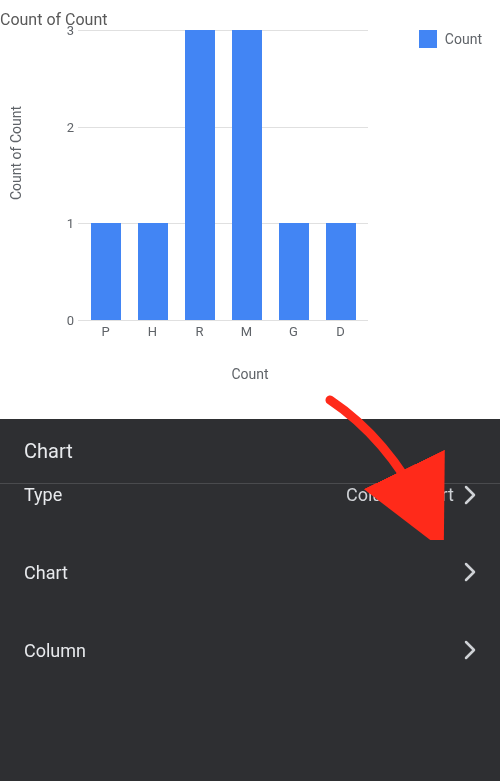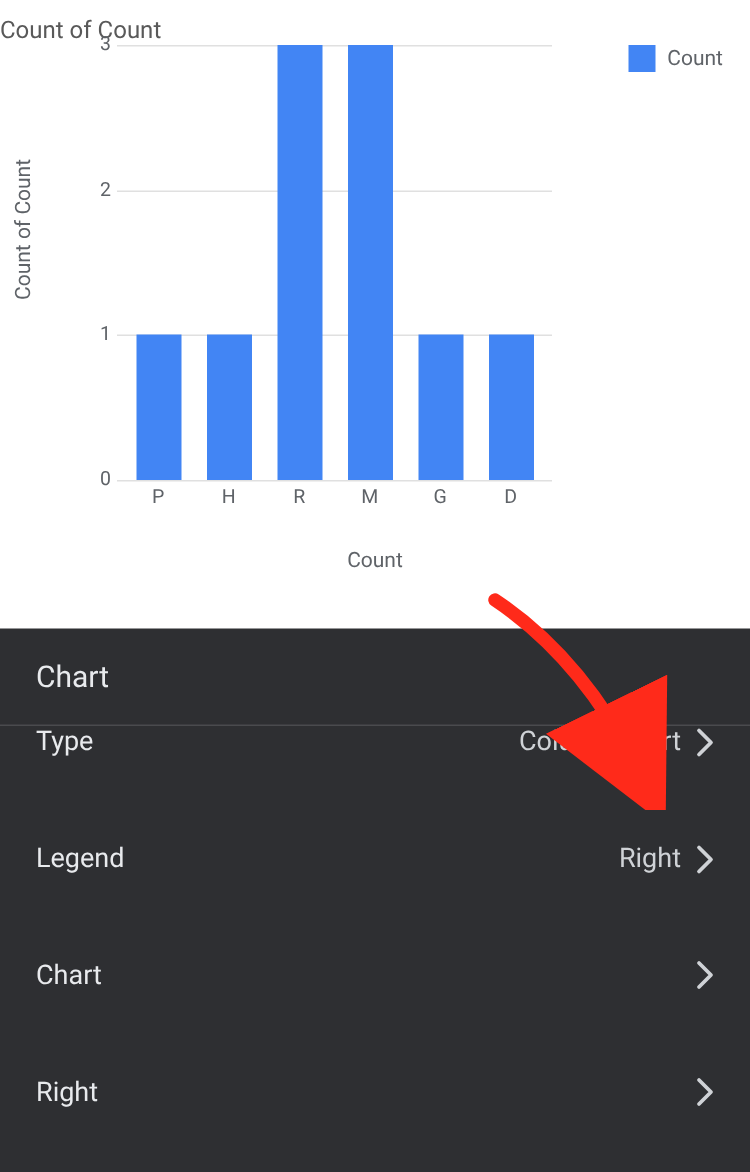--- a/index.html
+++ b/index.html
@@ -75,46 +75,35 @@
     <span class="val">
       <span>Column chart</span>
       <span class="chev">
         <svg width="12" height="20" viewBox="0 0 12 20">
             <path d="M2 2 L10 10 L2 18" stroke="#cfd2d6" stroke-width="2.5" fill="none" stroke-linecap="round" stroke-linejoin="round"></path>
           </svg>
       </span>
     </span>
   </div>
 
-  <div class="row">
-    <span>Legend</span>
-    <span class="val">
-      <span>Right</span>
-      <span class="chev">
-        <svg width="12" height="20" viewBox="0 0 12 20">
-            <path d="M2 2 L10 10 L2 18" stroke="#cfd2d6" stroke-width="2.5" fill="none" stroke-linecap="round" stroke-linejoin="round"></path>
-          </svg>
-      </span>
-    </span>
-  </div>
 
   <div class="row">
     <span>Chart</span>
     <span class="val">
       <span></span>
       <span class="chev">
         <svg width="12" height="20" viewBox="0 0 12 20">
             <path d="M2 2 L10 10 L2 18" stroke="#cfd2d6" stroke-width="2.5" fill="none" stroke-linecap="round" stroke-linejoin="round"></path>
           </svg>
       </span>
     </span>
   </div>
 
   <div class="row">
-    <span>Right</span>
+    <span>Column</span>
     <span class="val">
       <span></span>
       <span class="chev">
         <svg width="12" height="20" viewBox="0 0 12 20">
             <path d="M2 2 L10 10 L2 18" stroke="#cfd2d6" stroke-width="2.5" fill="none" stroke-linecap="round" stroke-linejoin="round"></path>
           </svg>
       </span>
     </span>
   </div>
 </div>

